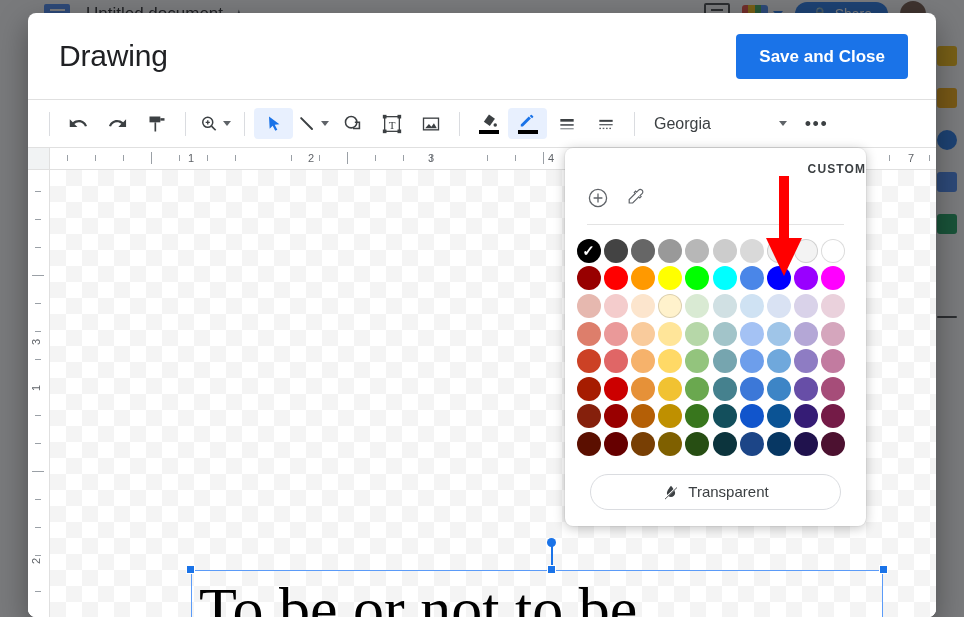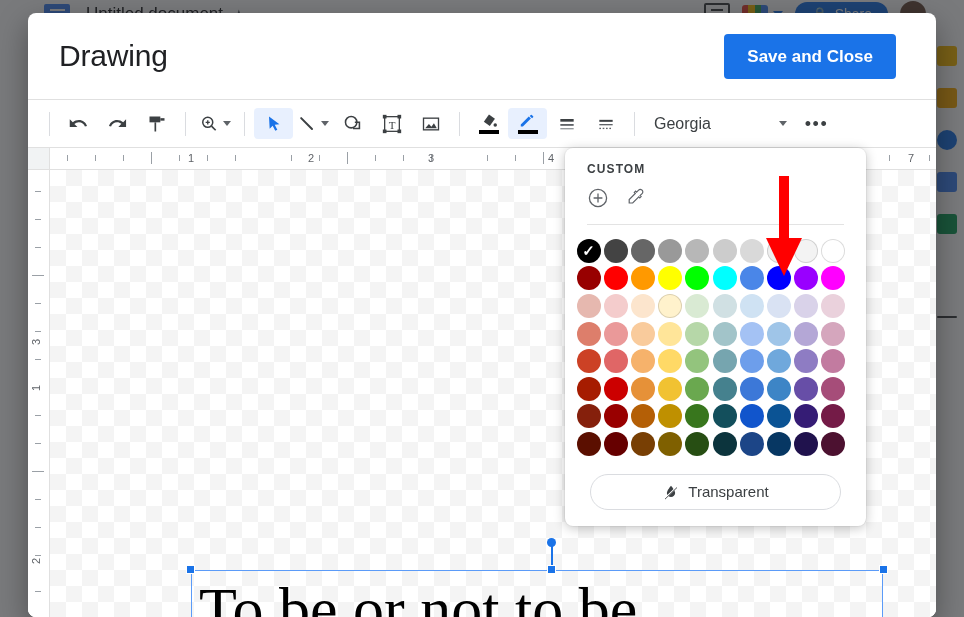--- a/index.html
+++ b/index.html
@@ -72,21 +72,21 @@
   }
   .modal-title {
     position: absolute; left: 31px; top: 26px;
     font-size: 30px; color: #202124; font-weight: 400; letter-spacing: -0.2px;
   }
   .autosave {
     position: absolute; left: 310px; top: 36px;
     font-size: 15px; color: #5f6368;
   }
   .save-btn {
-    position: absolute; right: 40px; top: 21px;
+    position: absolute; right: 28px; top: 21px;
     background: #1a73e8; color: #ffffff;
     font-size: 17px; font-weight: bold;
     border: none; border-radius: 4px;
     height: 45px; padding: 0 23px; cursor: pointer;
     font-family: "Liberation Sans", sans-serif;
   }
 
   
   .toolbar {
     height: 47px; display: flex; align-items: center;
@@ -161,21 +161,21 @@
 
   
   .picker {
     position: absolute; left: 537px; top: 0px; width: 301px;
     background: #ffffff; border-radius: 8px;
     box-shadow: 0 2px 12px rgba(0,0,0,0.24), 0 0 0 1px rgba(0,0,0,0.04);
     z-index: 20; padding: 14px 0 16px 0;
   }
   .picker-label {
     font-size: 12px; letter-spacing: 1.1px; color: #3c4043; font-weight: bold;
-    padding-left: 22px; margin-bottom: 10px;
+    padding-left: 22px; margin-bottom: 10px; text-align: right;
   }
   .picker-tools { display: flex; gap: 14px; padding-left: 21px; margin-bottom: 14px; }
   .ptool { width: 24px; height: 24px; cursor: pointer; color: #5f6368; }
   .picker-div { height: 1px; background: #e3e3e3; margin: 0 22px 12px 22px; }
 
   .swatch-grid {
     display: grid; grid-template-columns: repeat(10, 27.2px);
     gap: 0px; padding-left: 10px; row-gap: 0px;
   }
   .swatch-cell { width: 27.2px; height: 27.6px; display:flex; align-items:center; justify-content:center; cursor:pointer;}

